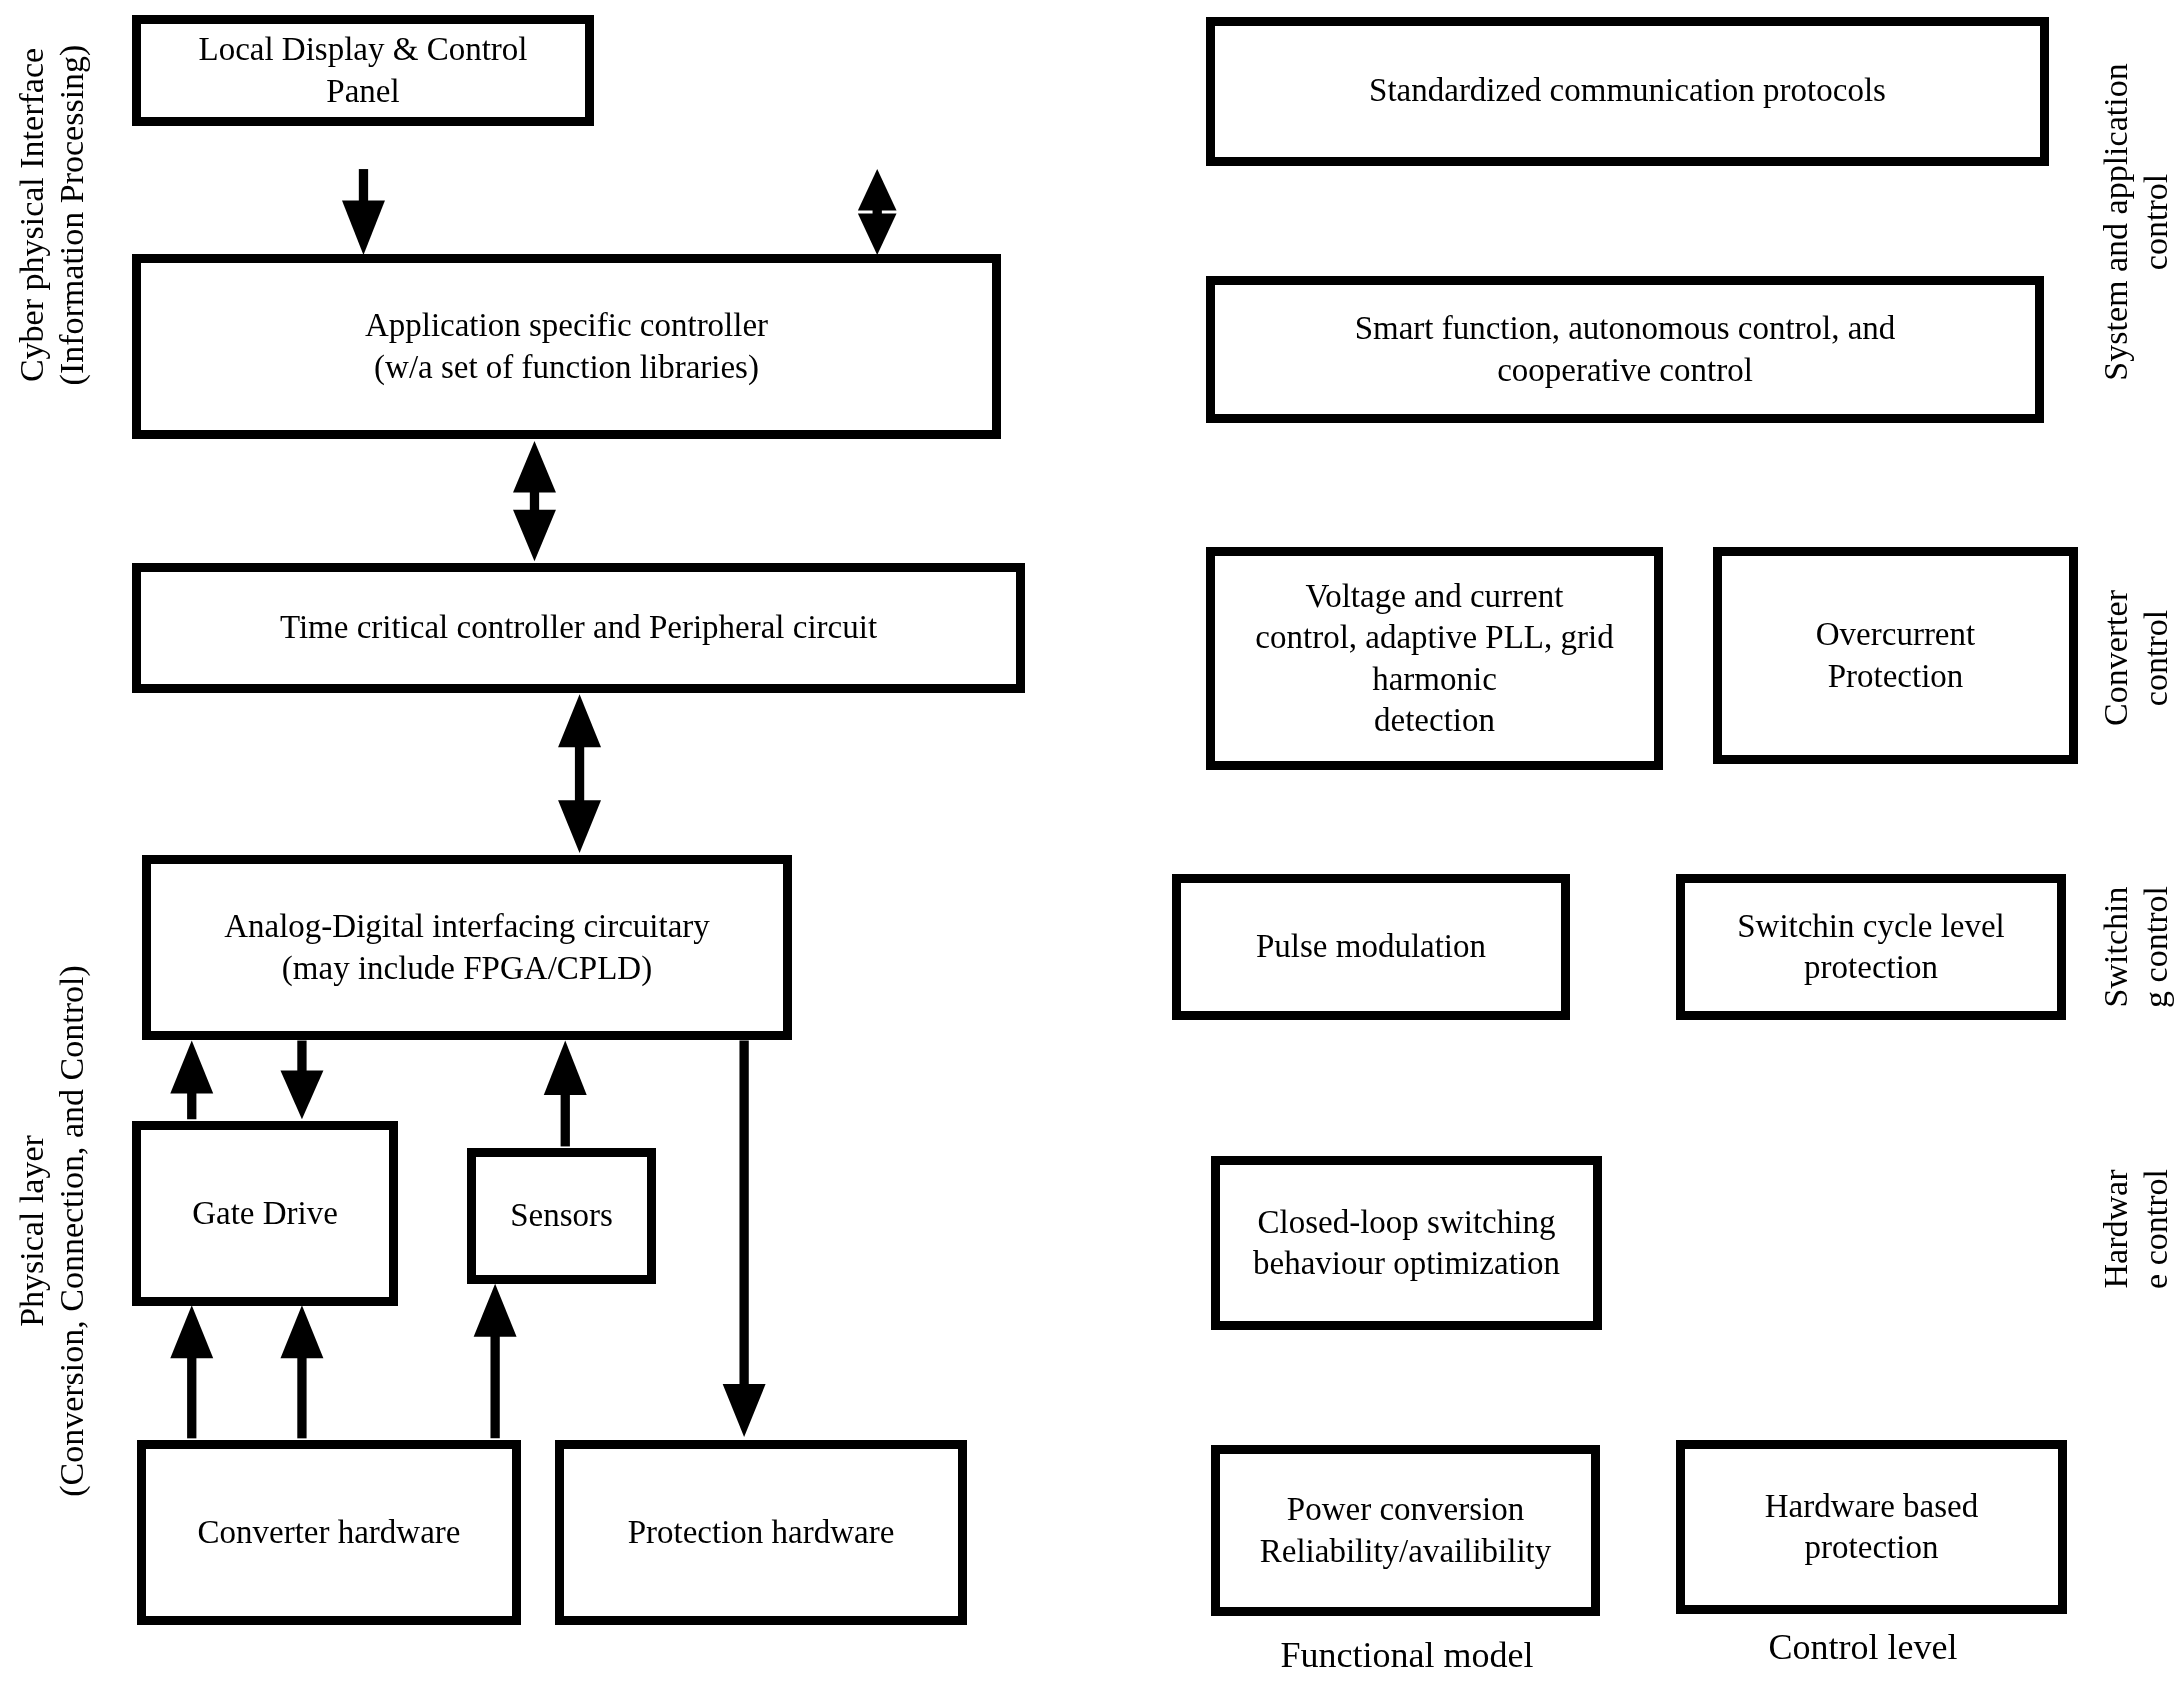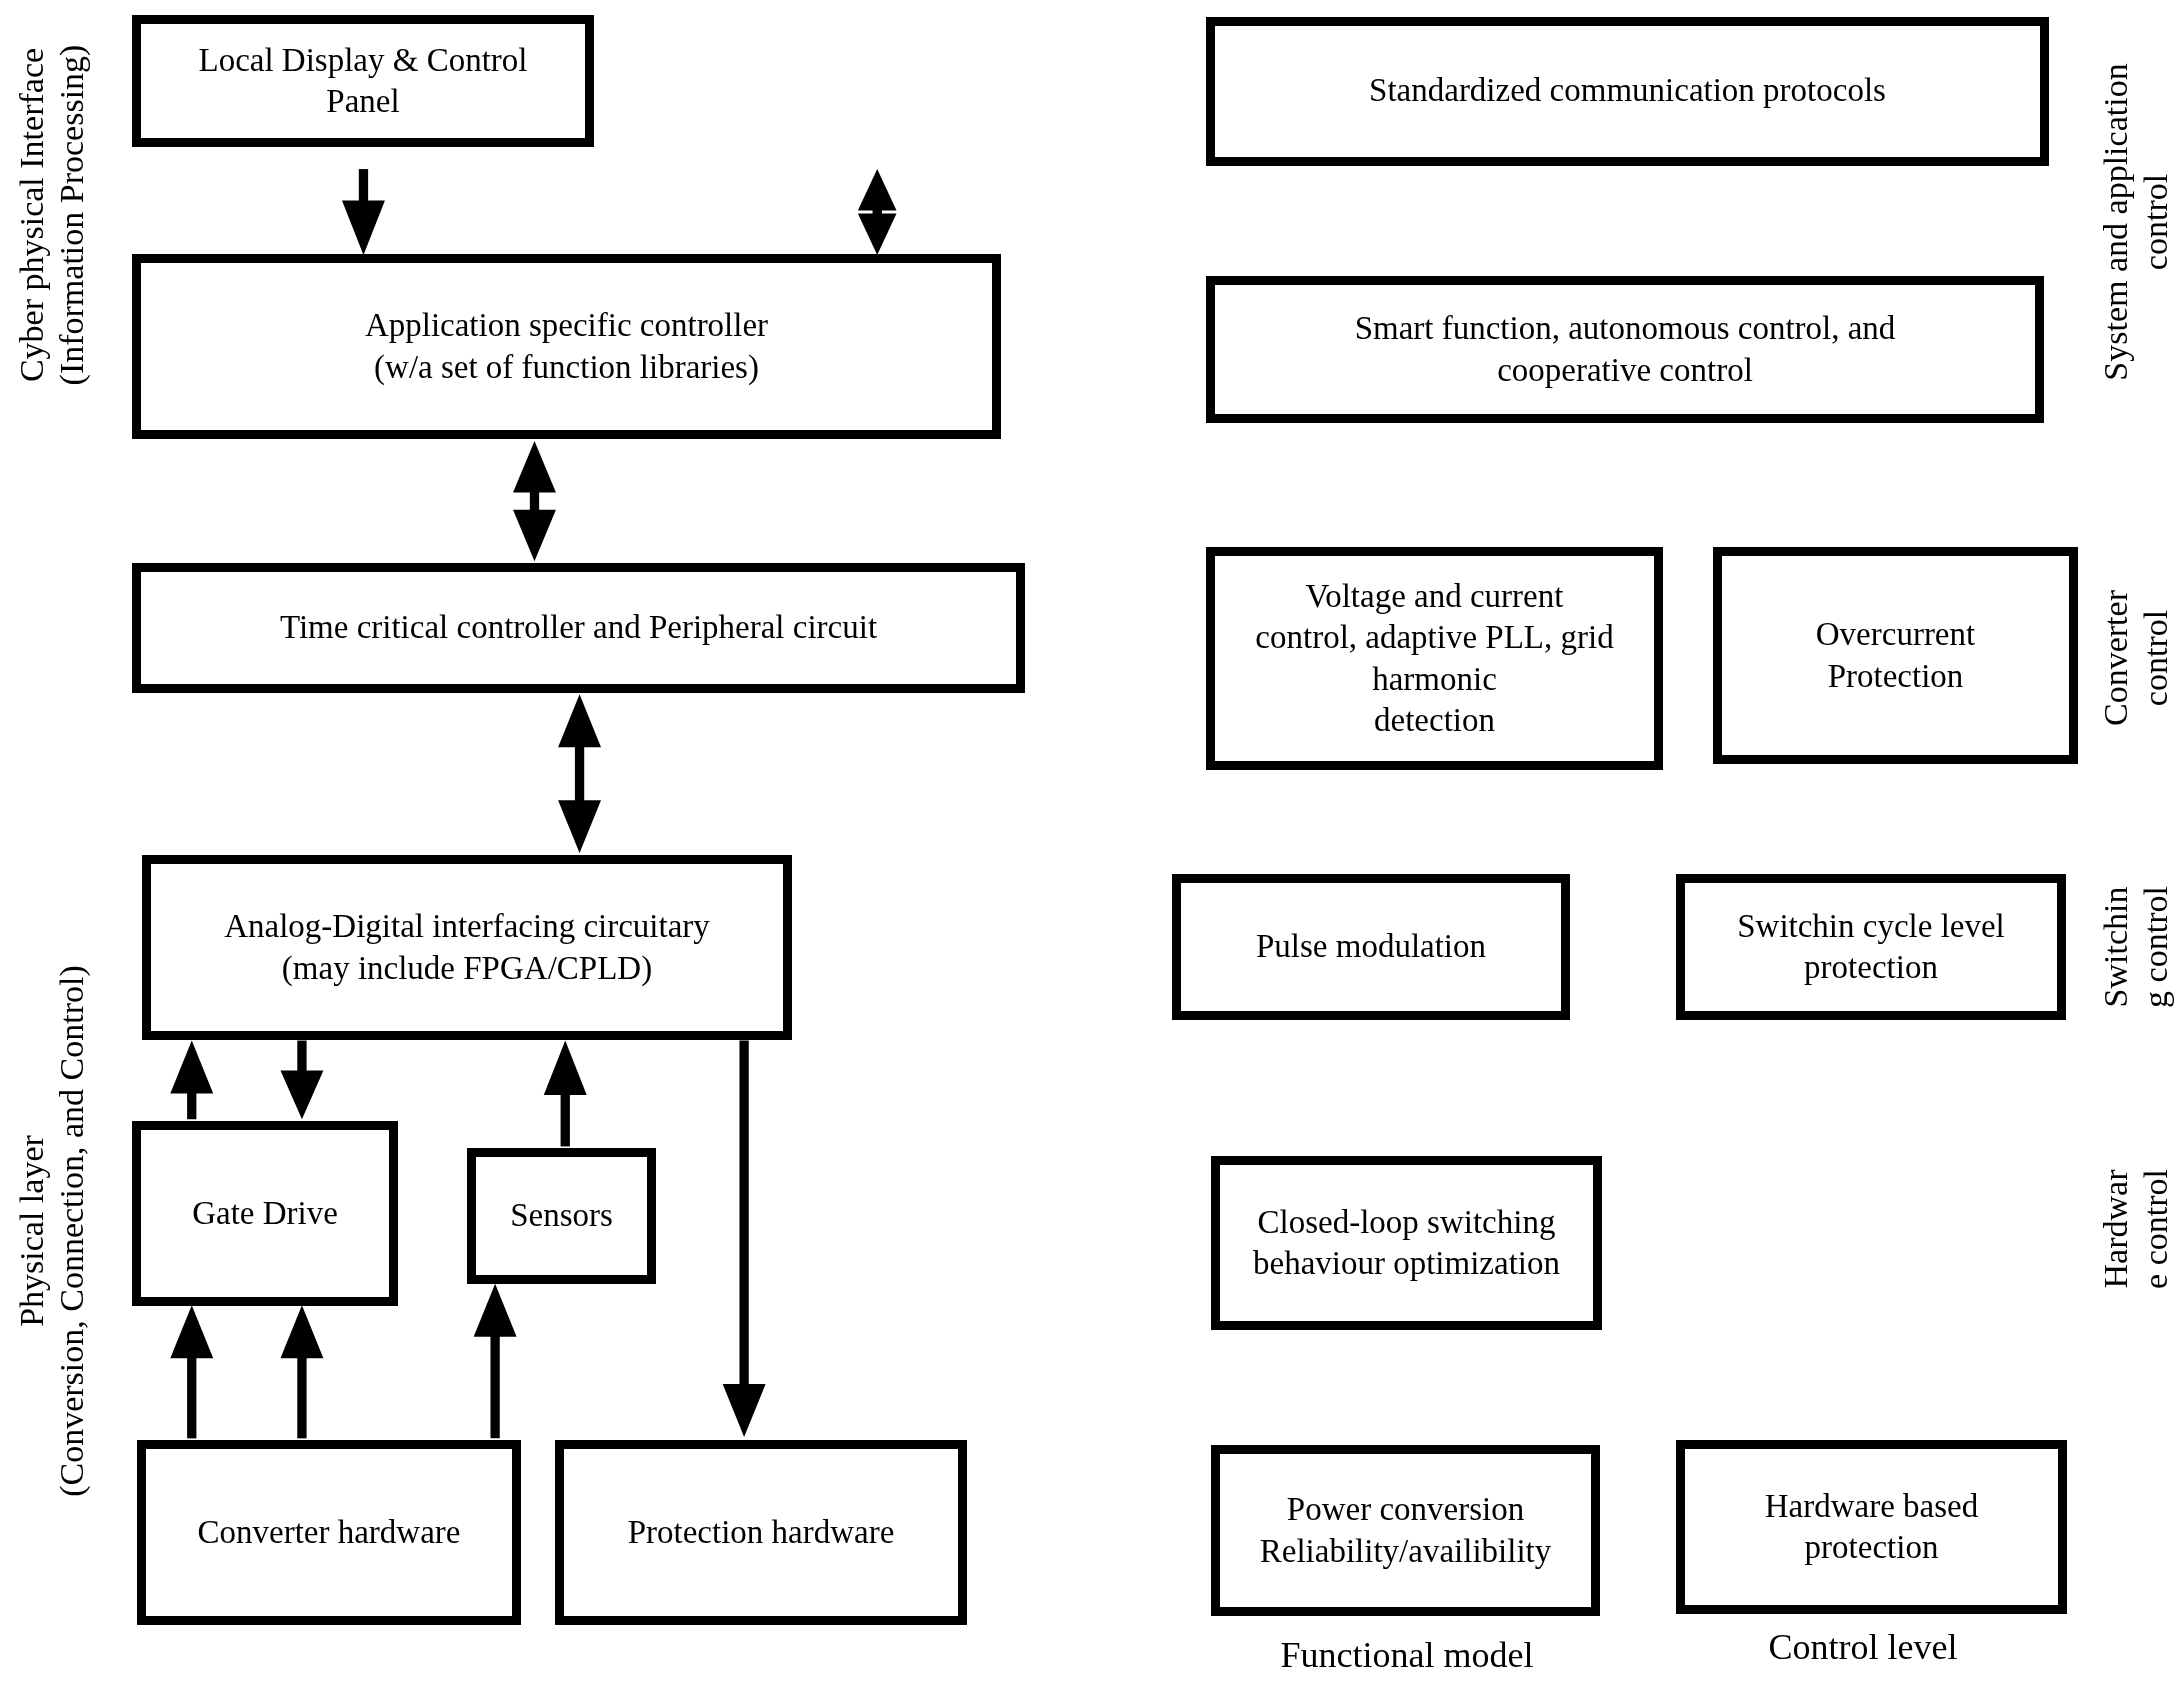--- a/index.html
+++ b/index.html
@@ -18,21 +18,21 @@
   }
   .vlabel {
     position:absolute; transform:translate(-50%,-50%) rotate(-90deg);
     text-align:center; white-space:pre-line; font-size:34px; line-height:1.18;
   }
   .caption {
     position:absolute; transform:translateX(-50%);
     font-size:36px; white-space:nowrap; text-align:center;
   }
   
-  .b-local    { left:132px;  top:15px;   width:462px;  height:132px; }
+  .b-local    { left:132px;  top:15px;   width:462px;  height:111px; }
   .b-comm     { left:672px;  top:15px;   width:406px;  height:153px; }
   .b-appctrl  { left:132px;  top:254px;  width:869px; height:185px; }
   .b-timecrit { left:132px;  top:563px;  width:893px; height:130px; }
   .b-adint    { left:142px;  top:855px; width:650px;  height:185px; }
   .b-gate     { left:132px;  top:1121px; width:266px;  height:185px; }
   .b-sensors  { left:467px;  top:1148px; width:189px;  height:136px; }
   .b-convhw   { left:137px;  top:1440px; width:384px;  height:185px;text-align:right; }
   .b-prothw   { left:555px;  top:1440px; width:412px;  height:185px; }
   
   .b-stdcomm  { left:1206px; top:16.5px;   width:843px; height:149px; }

